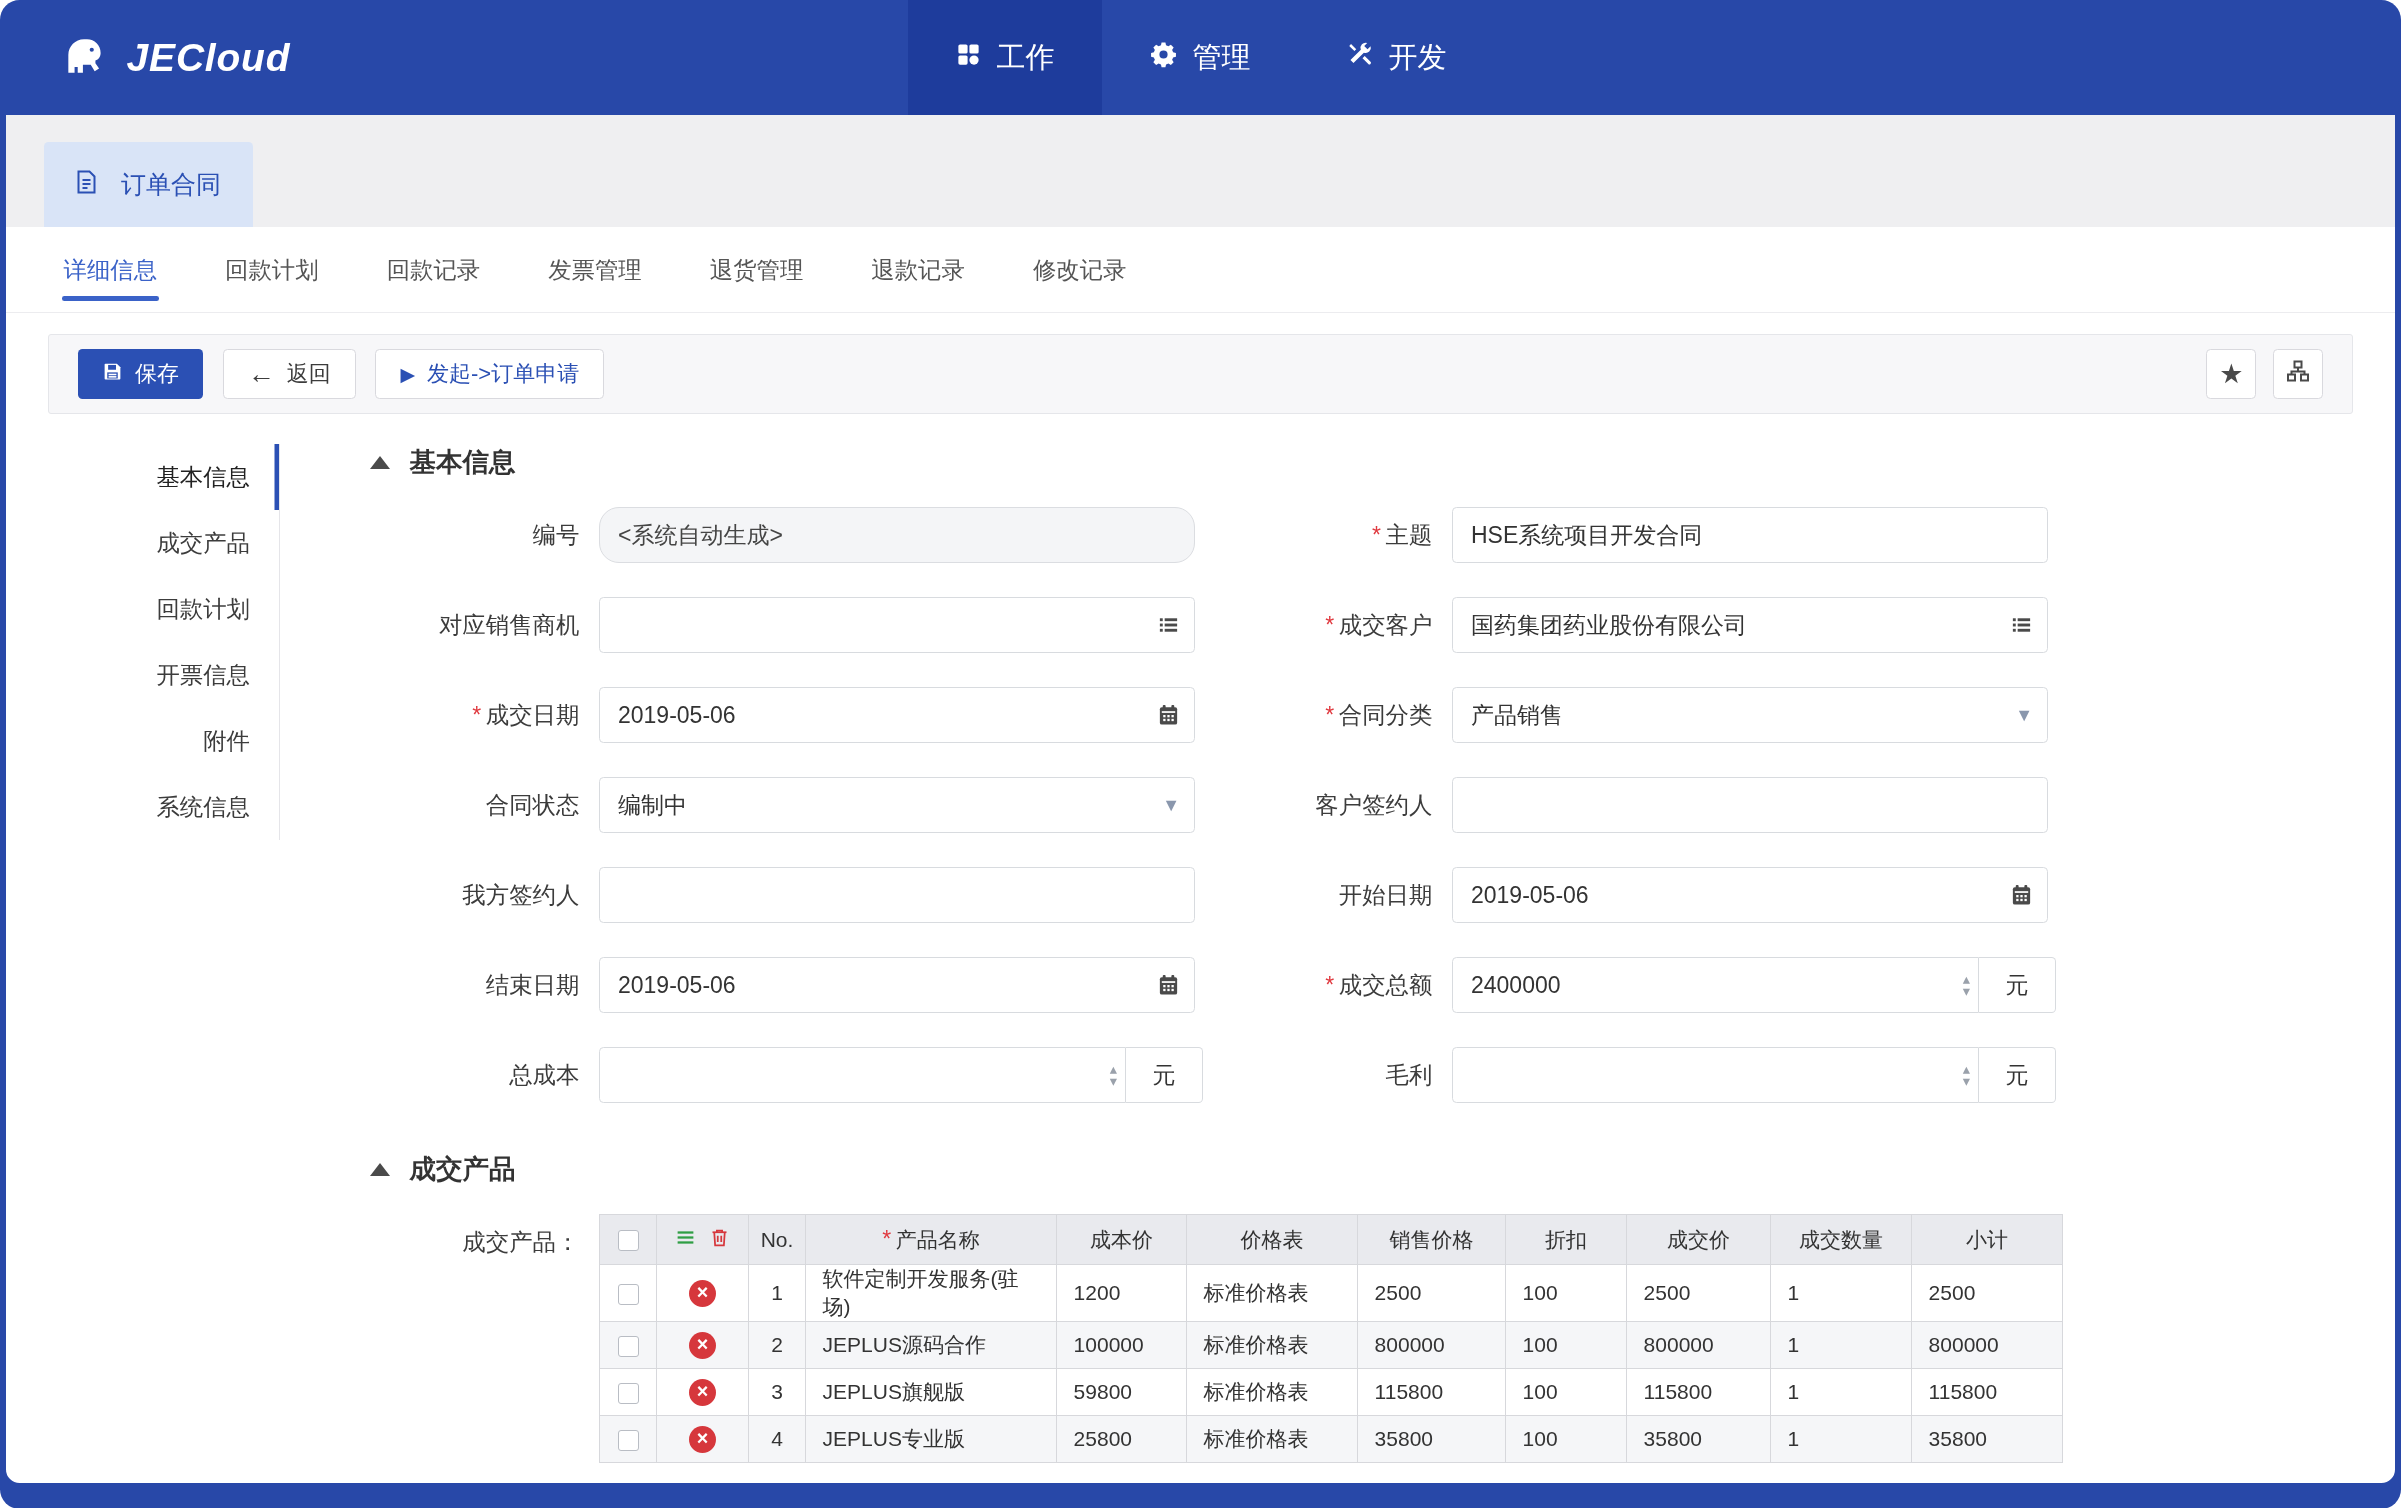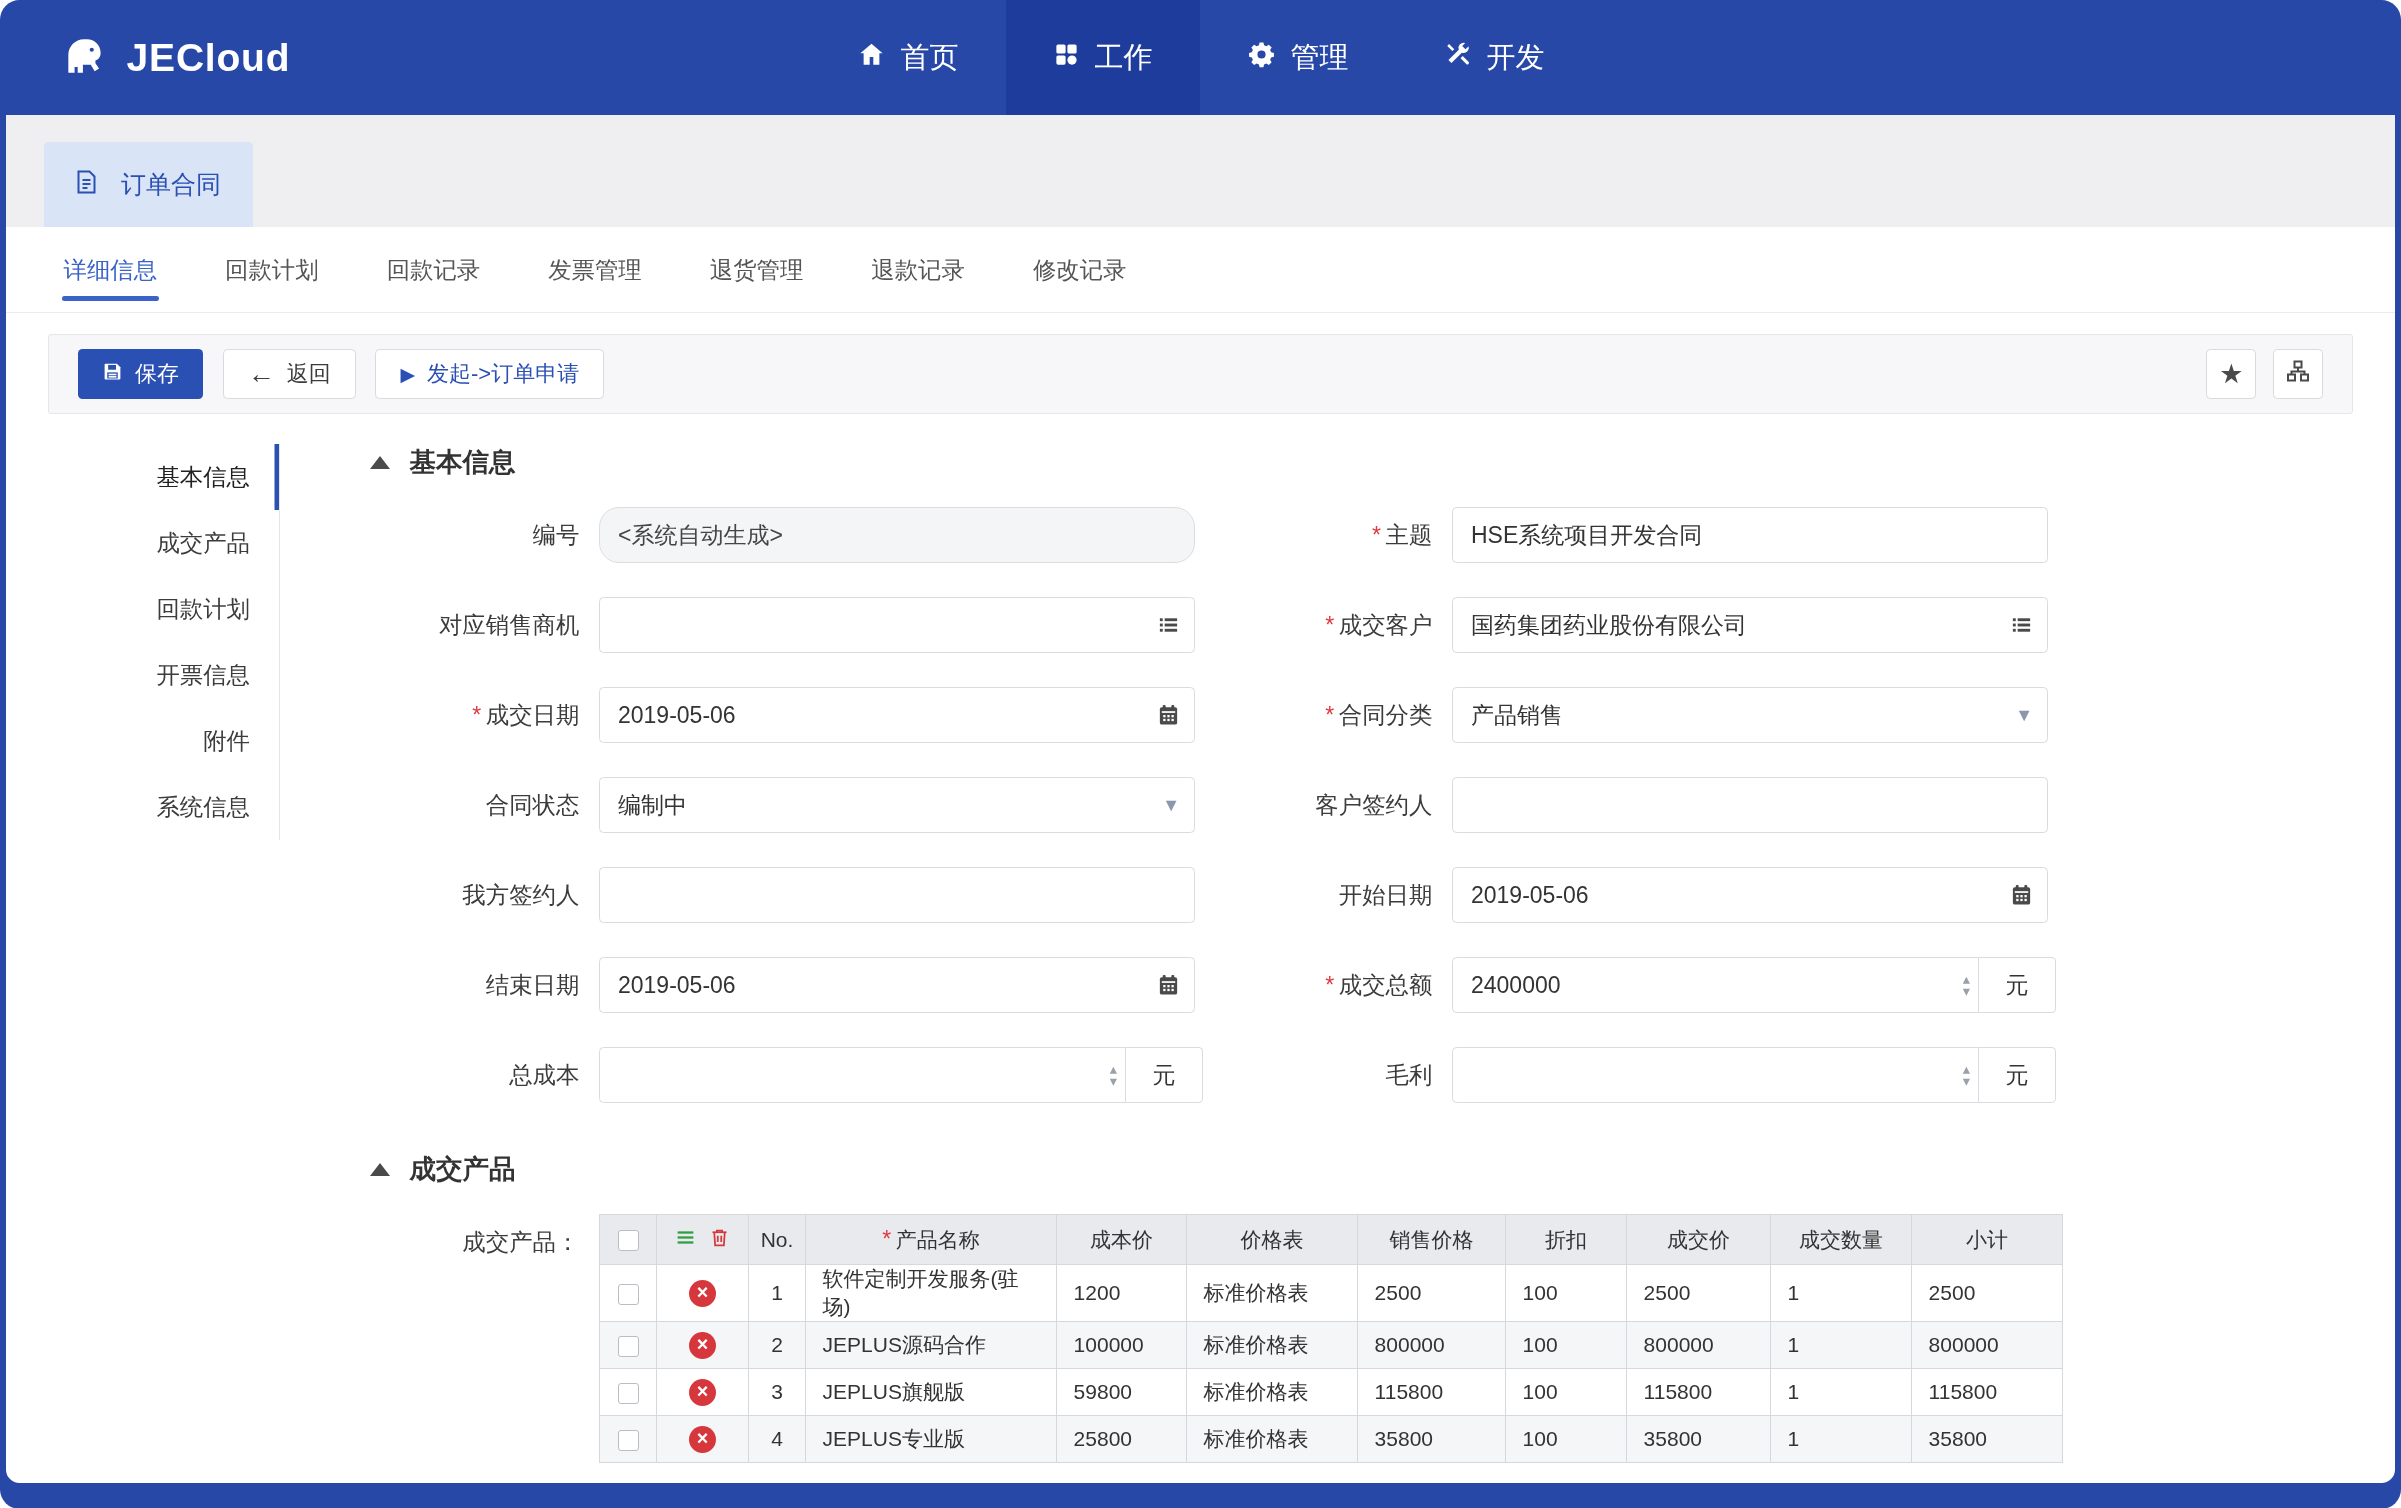--- a/index.html
+++ b/index.html
@@ -11,21 +11,21 @@
     overflow: hidden;
   }
   .frame {
     position: relative; width: 2401px; height: 1509px;
     background: #2848a8; border-radius: 19.7px; overflow: hidden;
   }
 
   
   .topnav { height: 115px; display: flex; align-items: center; position: relative; padding-left: 60px; }
   .brand { display: flex; align-items: center; gap: 16.6px; color: #fff; }
-  .brand-text { font-size: 39px; font-weight: bold; letter-spacing: 0.8px; }
+  .brand-text { font-size: 39px; font-weight: bold; letter-spacing: 0.8px; font-style: italic; }
   .mainnav { position: absolute; left: 50%; top: 0; transform: translateX(-50%); height: 100%; display: flex; }
   .nav-item { display: flex; align-items: center; gap: 15px; padding: 0 47px; color: #fff; font-size: 29px; cursor: pointer; }
   .nav-item.active { background: #1e3c9c; }
 
   
   .page {
     position: absolute; left: 6px; right: 6px; top: 115px; bottom: 26px;
     background: #fff; border-radius: 0 0 13.6px 13.6px; overflow: hidden;
     display: flex; flex-direction: column;
   }
@@ -104,28 +104,20 @@
     <div class="brand">
       <span>
         <svg width="50" height="50" viewBox="0 0 48 48">
           <path fill="#fff" d="M8 40 V23 C8 14.7 14.7 8 23 8 h3 c7.2 0 13 5.8 13 13 0 3.6-2 6.3-5 7.2 V31 l3.5 5-4.2 2.6-3.8-6.1 H22 V40 h-5 v-5.5 h-3 V40 Z"></path>
           <circle cx="30.5" cy="18" r="2" fill="#2848a8"></circle>
         </svg>
       </span>
       <span class="brand-text">JECloud</span>
     </div>
     <nav class="mainnav">
-      <div class="nav-item">
-        <span>
-          <svg width="29" height="29" viewBox="0 0 24 24">
-              <path fill="#fff" d="M12 3.2 2.8 11h2.7v9.5h5V14h3v6.5h5V11h2.7z"></path>
-            </svg>
-        </span>
-        <span>首页</span>
-      </div>
       <div class="nav-item active">
         <span>
           <svg width="27" height="27" viewBox="0 0 24 24">
               <g fill="#fff">
                 <rect x="3" y="3" width="8.2" height="8.2" rx="1.5"></rect>
                 <rect x="12.8" y="3" width="8.2" height="8.2" rx="1.5"></rect>
                 <rect x="3" y="12.8" width="8.2" height="8.2" rx="1.5"></rect>
                 <rect x="12.8" y="12.8" width="8.2" height="8.2" rx="4.1"></rect>
               </g>
             </svg>

